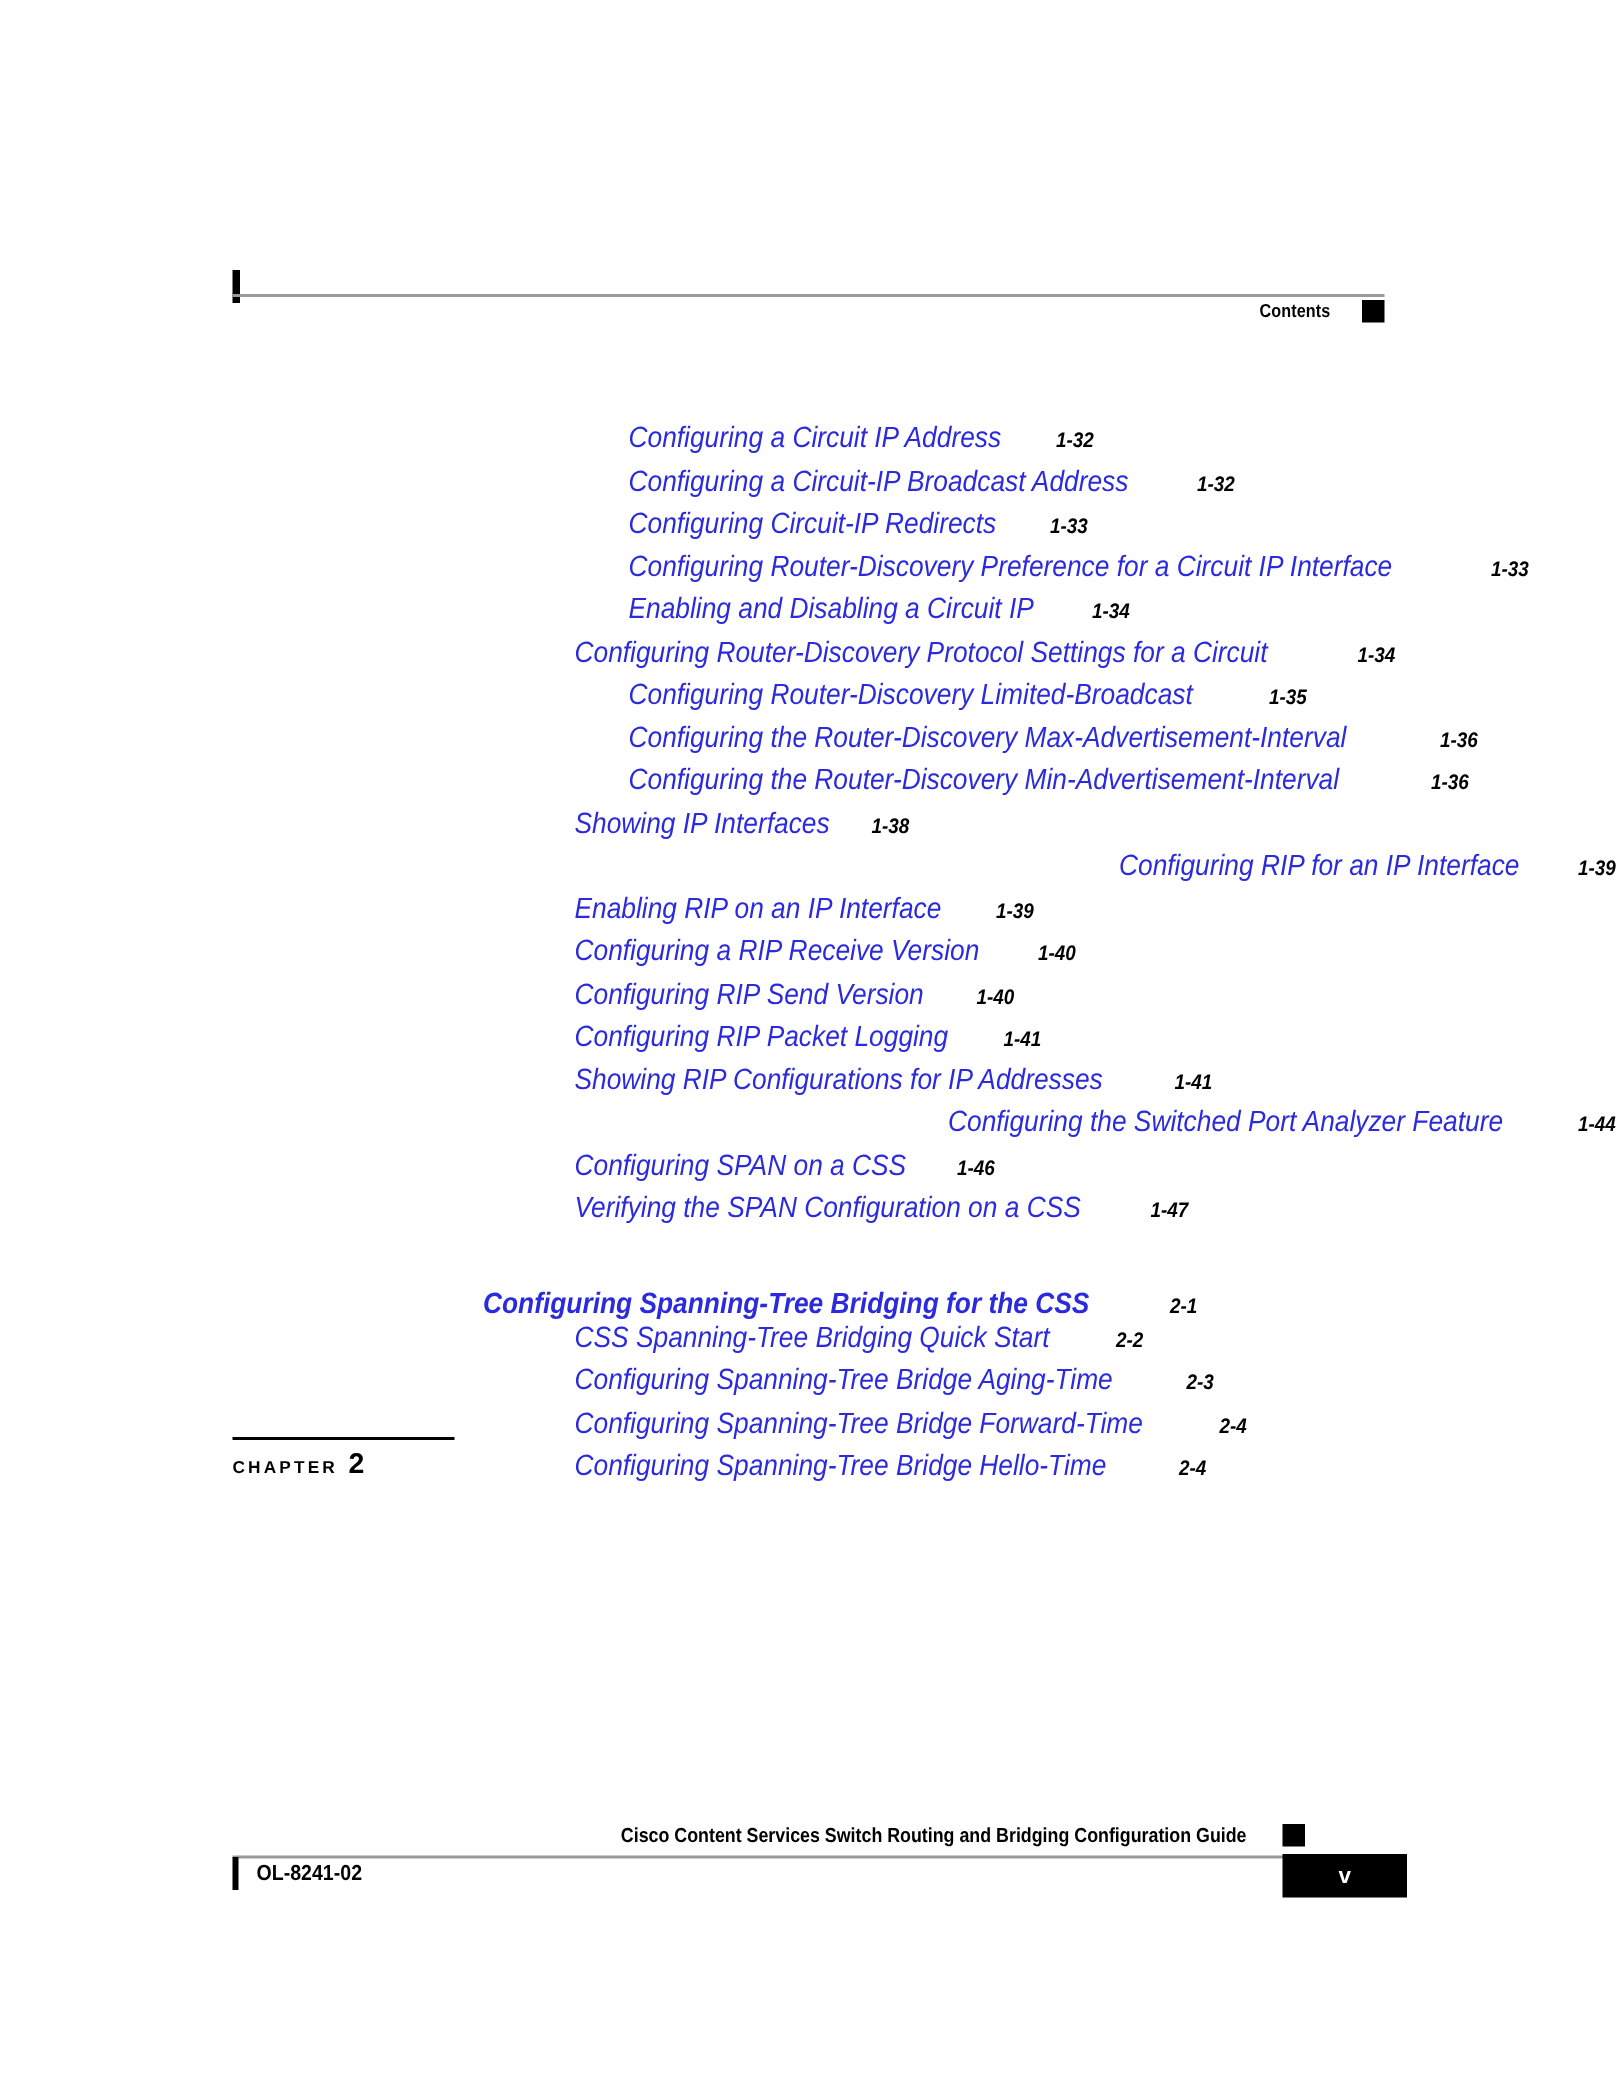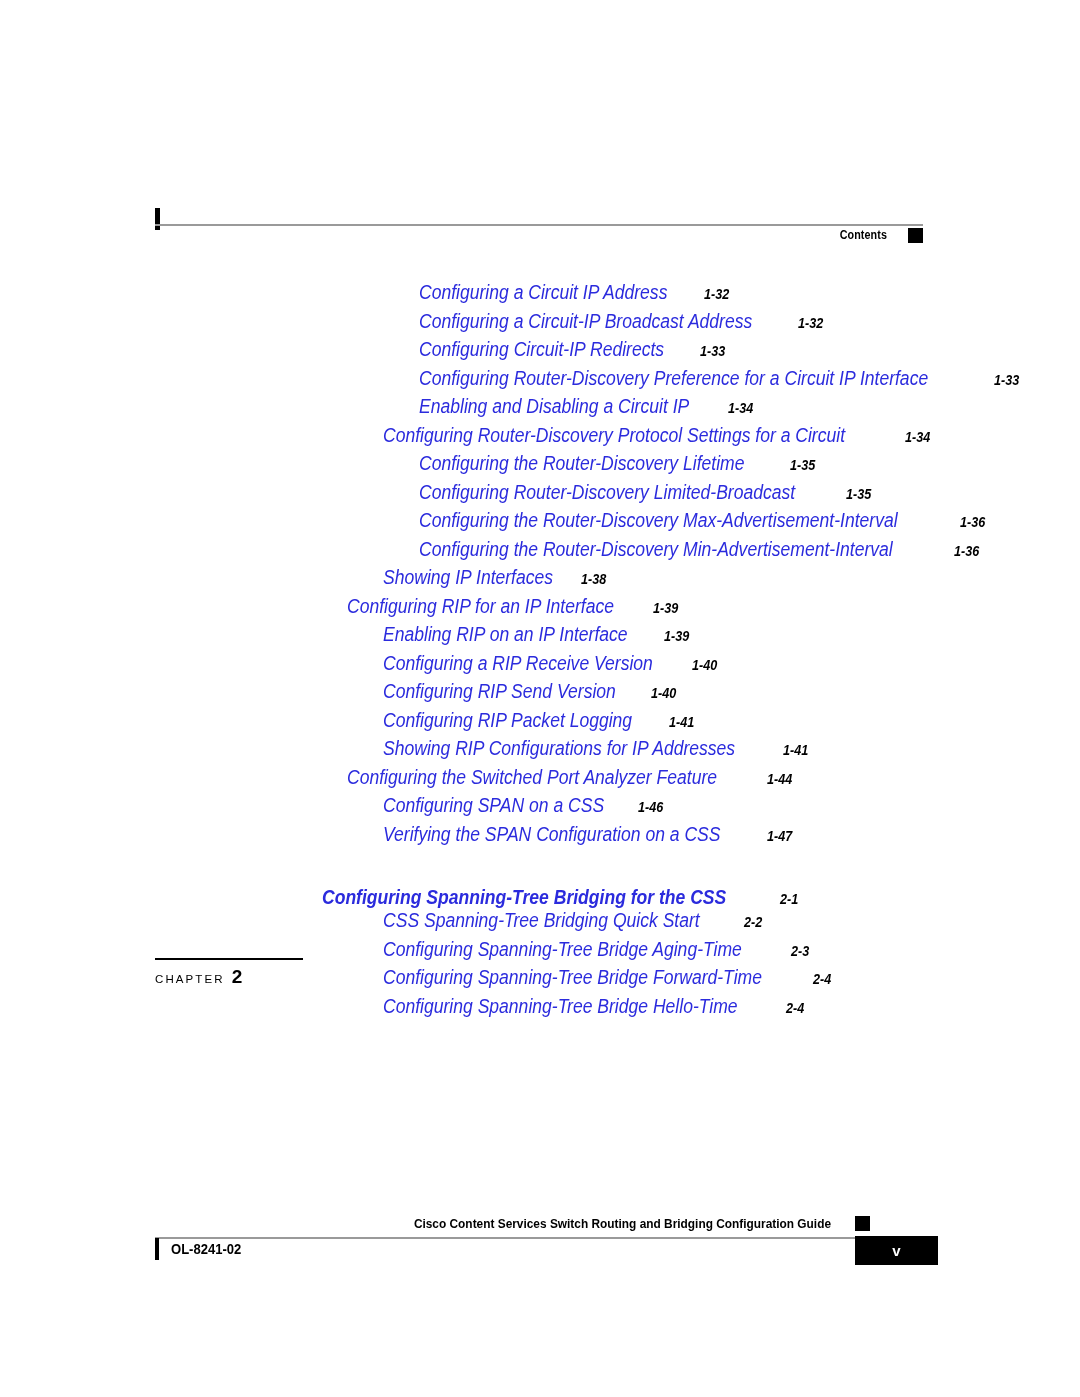--- a/index.html
+++ b/index.html
@@ -17,21 +17,21 @@
 
   .page {
     position: absolute;
     inset: 0;
   }
 
   
   .header {
     position: absolute;
     left: 155px;
-    top: 208px;
+    top: 180px;
     width: 768px;
     height: 40px;
   }
   .header-rule {
     position: absolute;
     left: 0;
     top: 16px;
     width: 768px;
     height: 2px;
     background: #9a9a9a;
@@ -91,21 +91,21 @@
     font-size: 14px;
     font-weight: bold;
     color: #000000;
     margin-left: 9px;
     transform: scaleX(0.9);
     transform-origin: left center;
     display: inline-block;
     vertical-align: baseline;
   }
   
-  .lvl1 { padding-left: 347px; }
+  .lvl1 { padding-left: 347px; text-align: right; }
   .lvl2 { padding-left: 383px; }
   .lvl3 { padding-left: 419px; }
 
   .toc-row.chapter-title-row {
     padding-left: 322px;
     height: 30px;
     line-height: 42px;
   }
   .chapter-title-row .toc-title {
     font-weight: bold;
@@ -123,21 +123,21 @@
     width: 148px;
     height: 2px;
     background: #000000;
   }
   .chapter-line {
     margin-top: 6px;
     white-space: nowrap;
   }
   .chapter-word {
     font-size: 11.5px;
-    font-weight: normal;
+    font-weight: bold;
     letter-spacing: 2.1px;
     color: #000000;
     text-transform: uppercase;
     vertical-align: baseline;
   }
   .chapter-num {
     font-size: 19px;
     font-weight: bold;
     color: #000000;
     margin-left: 7px;
@@ -224,21 +224,20 @@
     <div class="header-square"></div>
   </div>
 
   <div class="toc" id="toc-list">
       <div class="toc-row lvl3"><span class="toc-title">Configuring a Circuit IP Address</span><span class="toc-page">1-32</span></div>
       <div class="toc-row lvl3"><span class="toc-title">Configuring a Circuit-IP Broadcast Address</span><span class="toc-page">1-32</span></div>
       <div class="toc-row lvl3"><span class="toc-title">Configuring Circuit-IP Redirects</span><span class="toc-page">1-33</span></div>
       <div class="toc-row lvl3"><span class="toc-title">Configuring Router-Discovery Preference for a Circuit IP Interface</span><span class="toc-page">1-33</span></div>
       <div class="toc-row lvl3"><span class="toc-title">Enabling and Disabling a Circuit IP</span><span class="toc-page">1-34</span></div>
       <div class="toc-row lvl2"><span class="toc-title">Configuring Router-Discovery Protocol Settings for a Circuit</span><span class="toc-page">1-34</span></div>
-      <div class="toc-row lvl3"><span class="toc-title">Configuring the Router-Discovery Lifetime</span><span class="toc-page">1-35</span></div>
       <div class="toc-row lvl3"><span class="toc-title">Configuring Router-Discovery Limited-Broadcast</span><span class="toc-page">1-35</span></div>
       <div class="toc-row lvl3"><span class="toc-title">Configuring the Router-Discovery Max-Advertisement-Interval</span><span class="toc-page">1-36</span></div>
       <div class="toc-row lvl3"><span class="toc-title">Configuring the Router-Discovery Min-Advertisement-Interval</span><span class="toc-page">1-36</span></div>
       <div class="toc-row lvl2"><span class="toc-title">Showing IP Interfaces</span><span class="toc-page">1-38</span></div>
       <div class="toc-row lvl1"><span class="toc-title">Configuring RIP for an IP Interface</span><span class="toc-page">1-39</span></div>
       <div class="toc-row lvl2"><span class="toc-title">Enabling RIP on an IP Interface</span><span class="toc-page">1-39</span></div>
       <div class="toc-row lvl2"><span class="toc-title">Configuring a RIP Receive Version</span><span class="toc-page">1-40</span></div>
       <div class="toc-row lvl2"><span class="toc-title">Configuring RIP Send Version</span><span class="toc-page">1-40</span></div>
       <div class="toc-row lvl2"><span class="toc-title">Configuring RIP Packet Logging</span><span class="toc-page">1-41</span></div>
       <div class="toc-row lvl2"><span class="toc-title">Showing RIP Configurations for IP Addresses</span><span class="toc-page">1-41</span></div>

